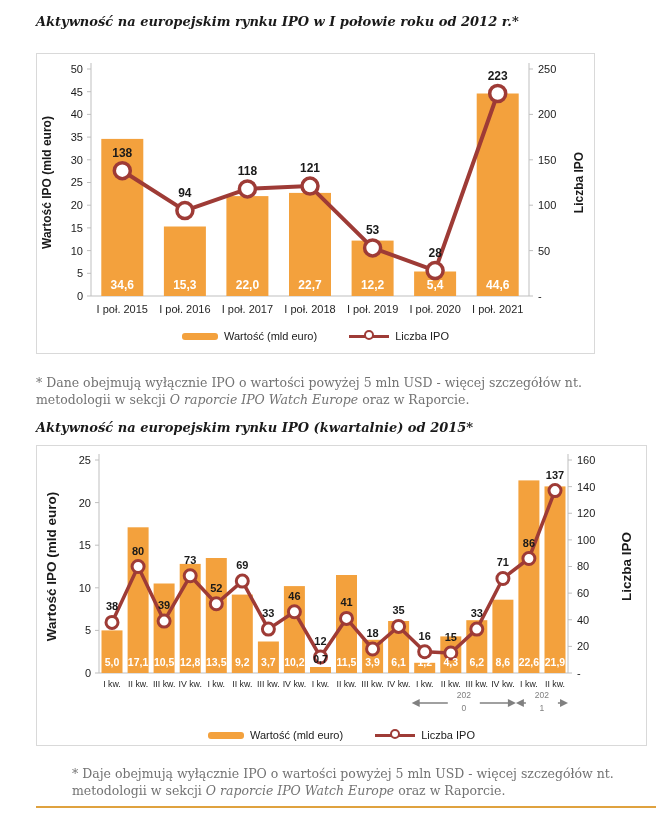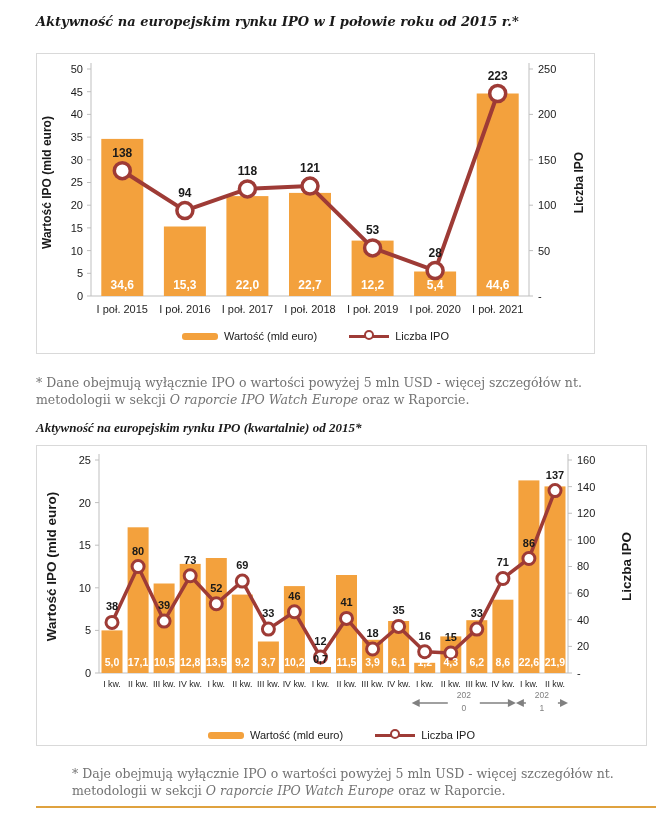--- a/index.html
+++ b/index.html
@@ -1,21 +1,21 @@
 <!DOCTYPE html>
 <html><head>
 <meta charset="utf-8">
 <style>
   html,body{margin:0;padding:0;}
   body{width:656px;height:817px;background:#ffffff;position:relative;
        font-family:"Liberation Sans",sans-serif;color:#1a1a1a;overflow:hidden;}
   .chart-title{position:absolute;left:36px;font-family:"DejaVu Serif",serif;
        font-style:italic;font-weight:bold;font-size:13px;color:#1a1a1a;}
   #title-0{top:14px;}
-  #title-1{top:420px;font-family:Liberation Serif, serif;}
+  #title-1{top:420px;}
   .chart-frame{position:absolute;left:36px;border:1px solid #D9D9D9;background:#fff;}
   #frame-0{top:53px;width:557px;height:299px;}
   #frame-1{top:445px;width:609px;height:299px;}
   .chart-frame svg{position:absolute;left:0;top:0;font-family:"Liberation Sans",sans-serif;}
   .legend{position:absolute;left:0;right:0;display:flex;justify-content:center;
        align-items:center;gap:32px;font-size:11px;color:#1a1a1a;}
   #legend-0{bottom:11px;}
   #legend-1{bottom:4px;}
   .legend-item{display:flex;align-items:center;gap:6px;}
   .swatch-bar{width:36px;height:7px;border-radius:3px;}
@@ -25,21 +25,21 @@
   .footnote{position:absolute;left:36px;width:600px;font-family:"DejaVu Serif",serif;
        font-size:12.5px;line-height:1.4;color:#737373;}
   #footnote-0{top:361px;}
   #footnote-1{top:752px;margin-left:36px;}
   .footnote .it{font-style:italic;}
   .divider{position:absolute;left:36px;right:0;top:806px;height:2px;}
 </style>
 </head>
 <body>
 
-<div class="chart-title" id="title-0">Aktywność na europejskim rynku IPO w I połowie roku od 2015 r.*</div>
+<div class="chart-title" id="title-0">Aktywność na europejskim rynku IPO w I połowie roku od 2012 r.*</div>
 <div class="chart-frame" id="frame-0">
   <svg id="canvas-0" width="557" height="299">
       <line x1="54" y1="9" x2="54" y2="242" stroke="#BFBFBF"></line>
       <line x1="492" y1="9" x2="492" y2="242" stroke="#BFBFBF"></line>
       <line x1="54" y1="242" x2="492" y2="242" stroke="#BFBFBF"></line>
       <line x1="50" y1="242" x2="54" y2="242" stroke="#BFBFBF"></line>
       <text x="46" y="245.96" text-anchor="end" font-size="11" fill="#1a1a1a">0</text>
       <line x1="50" y1="219.3" x2="54" y2="219.3" stroke="#BFBFBF"></line>
       <text x="46" y="223.26000000000002" text-anchor="end" font-size="11" fill="#1a1a1a">5</text>
       <line x1="50" y1="196.6" x2="54" y2="196.6" stroke="#BFBFBF"></line>

